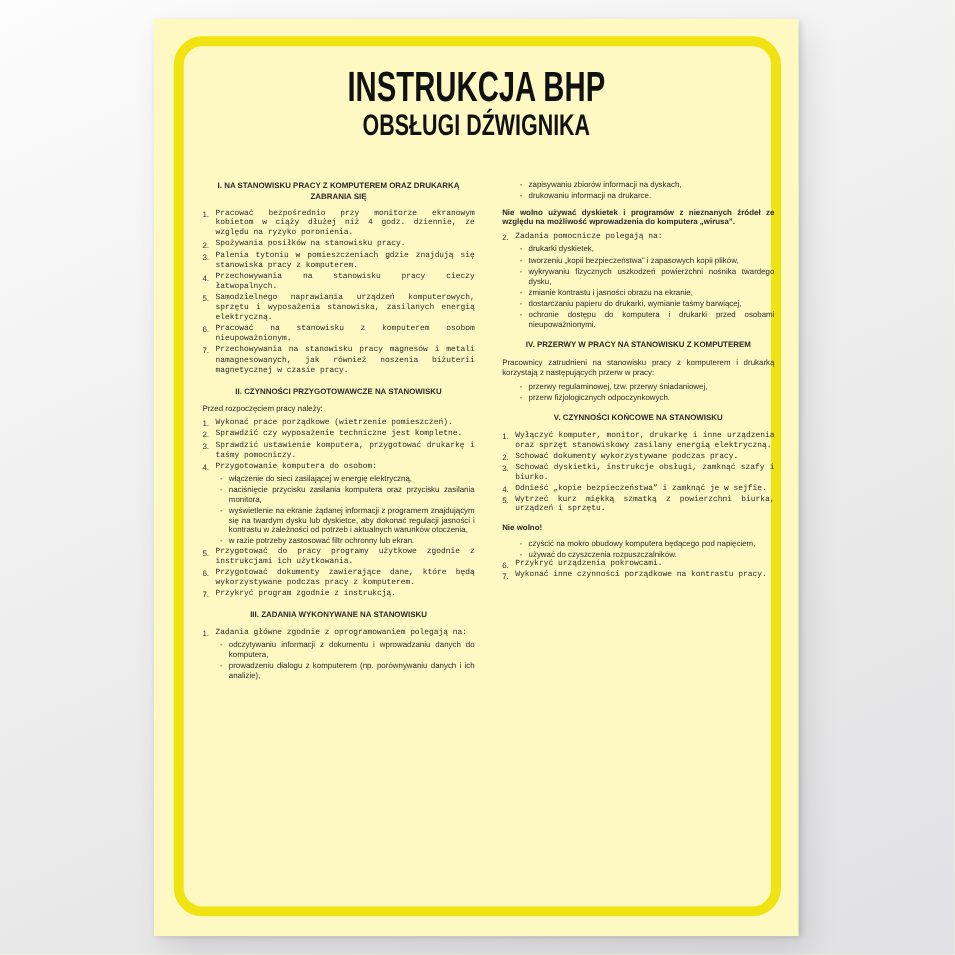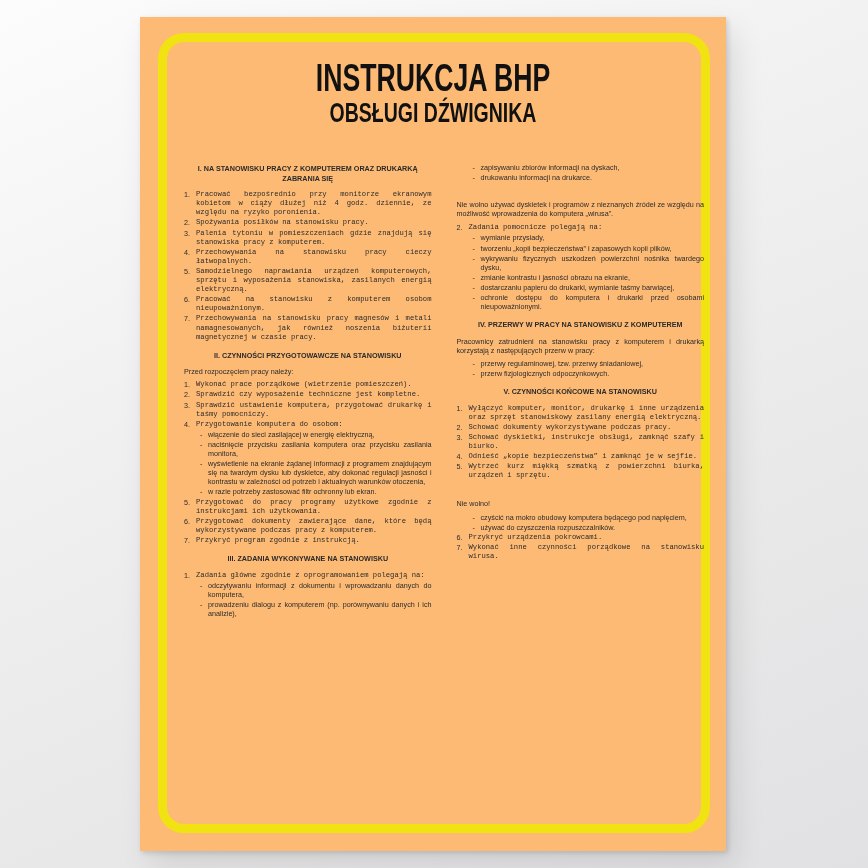--- a/index.html
+++ b/index.html
@@ -3,21 +3,21 @@
 <meta charset="utf-8">
 <style>
   html,body{margin:0;padding:0;}
   body{
     width:868px;height:868px;overflow:hidden;position:relative;
     background:linear-gradient(155deg,#fcfcfc 0%,#f1f1f2 35%,#e9e9ea 65%,#e1e1e3 100%);
     font-family:"Liberation Sans",sans-serif;
   }
   .sheet{
     position:absolute;left:140px;top:17px;width:586px;height:834px;
-    background:#fdba74;
+    background:#fef9c3;
     box-shadow:2px 2px 5px rgba(0,0,0,.14), 9px 14px 28px rgba(0,0,0,.10);
   }
   .frame{
     position:absolute;left:18px;top:16px;right:16px;bottom:18px;
     border:9px solid #f1e211;border-radius:26px;
     pointer-events:none;
   }
   .titles{
     position:absolute;left:0;right:0;top:44px;text-align:center;color:#111;
   }
@@ -33,21 +33,21 @@
     position:absolute;left:44px;top:146px;width:520px;height:652px;
     display:flex;gap:25px;
     filter:blur(0.55px);
     color:#2b2b2b;
     font-size:7.2px;line-height:9.1px;
   }
   .col{flex:1 1 0;min-width:0;}
   .blk-h{font-weight:bold;text-align:center;margin:9px 6px 7px;line-height:9.6px;}
   .col .blk-h:first-child{margin-top:1px;}
   .blk-p{text-align:justify;margin:5px 0 4px;}
-  .blk-pb{text-align:justify;margin:18px 0 5px;font-weight:normal;}
+  .blk-pb{text-align:justify;margin:6px 0 5px;font-weight:bold;}
   .blk-li{display:flex;margin:0 0 1px;}
   .blk-li .num{flex:0 0 12px;}
   .blk-li .txt{flex:1;text-align:justify;font-family:Liberation Mono, monospace;}
   .blk-d{display:flex;padding-left:16px;margin:0 0 1px;}
   .blk-d .dash{flex:0 0 8px;}
   .blk-d .txt{flex:1;text-align:justify;}
 </style>
 </head>
 <body>
 
@@ -159,21 +159,21 @@
           <span class="dash">-</span>
           <span class="txt">drukowaniu informacji na drukarce.</span>
         </div>
         <div class="blk-pb">Nie wolno używać dyskietek i programów z nieznanych źródeł ze względu na możliwość wprowadzenia do komputera „wirusa”.</div>
         <div class="blk-li">
           <span class="num">2.</span>
           <span class="txt">Zadania pomocnicze polegają na:</span>
         </div>
         <div class="blk-d">
           <span class="dash">-</span>
-          <span class="txt">wymianie przysiady,</span>
+          <span class="txt">drukarki dyskietek,</span>
         </div>
         <div class="blk-d">
           <span class="dash">-</span>
           <span class="txt">tworzeniu „kopii bezpieczeństwa” i zapasowych kopii plików,</span>
         </div>
         <div class="blk-d">
           <span class="dash">-</span>
           <span class="txt">wykrywaniu fizycznych uszkodzeń powierzchni nośnika twardego dysku,</span>
         </div>
         <div class="blk-d">
@@ -227,17 +227,17 @@
         <div class="blk-d">
           <span class="dash">-</span>
           <span class="txt">używać do czyszczenia rozpuszczalników.</span>
         </div>
         <div class="blk-li">
           <span class="num">6.</span>
           <span class="txt">Przykryć urządzenia pokrowcami.</span>
         </div>
         <div class="blk-li">
           <span class="num">7.</span>
-          <span class="txt">Wykonać inne czynności porządkowe na stanowisku wirusa.</span>
+          <span class="txt">Wykonać inne czynności porządkowe na kontrastu pracy.</span>
         </div>
       </div>
   </div>
 </div>
 
 </body></html>

